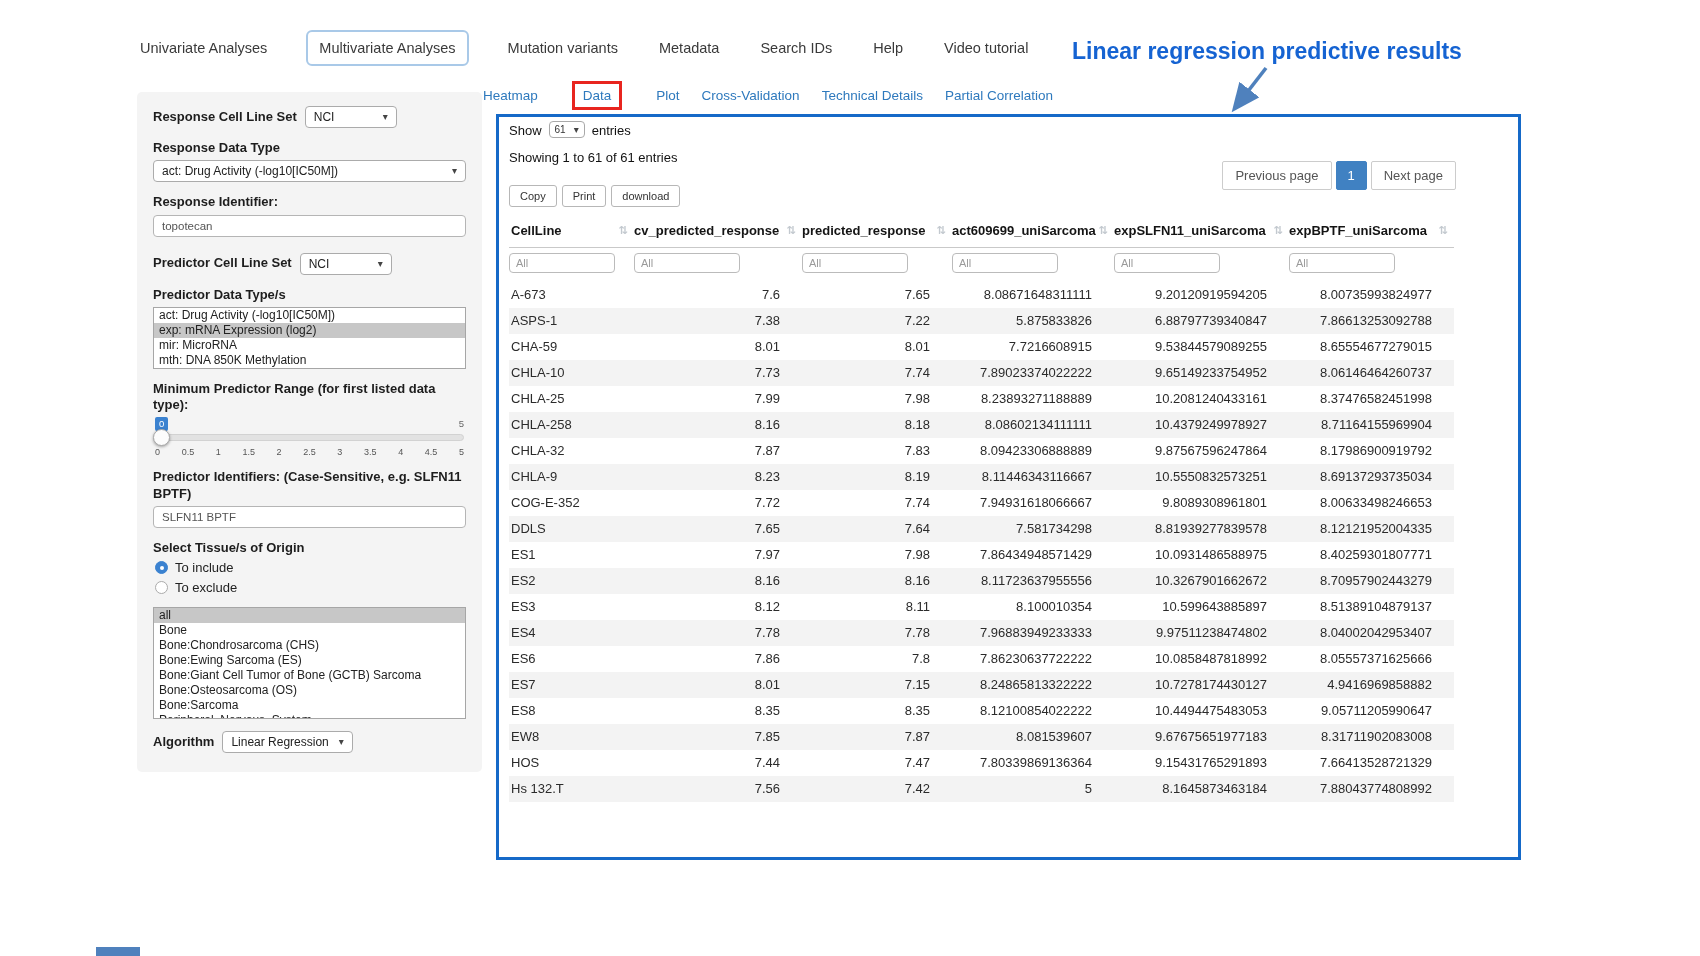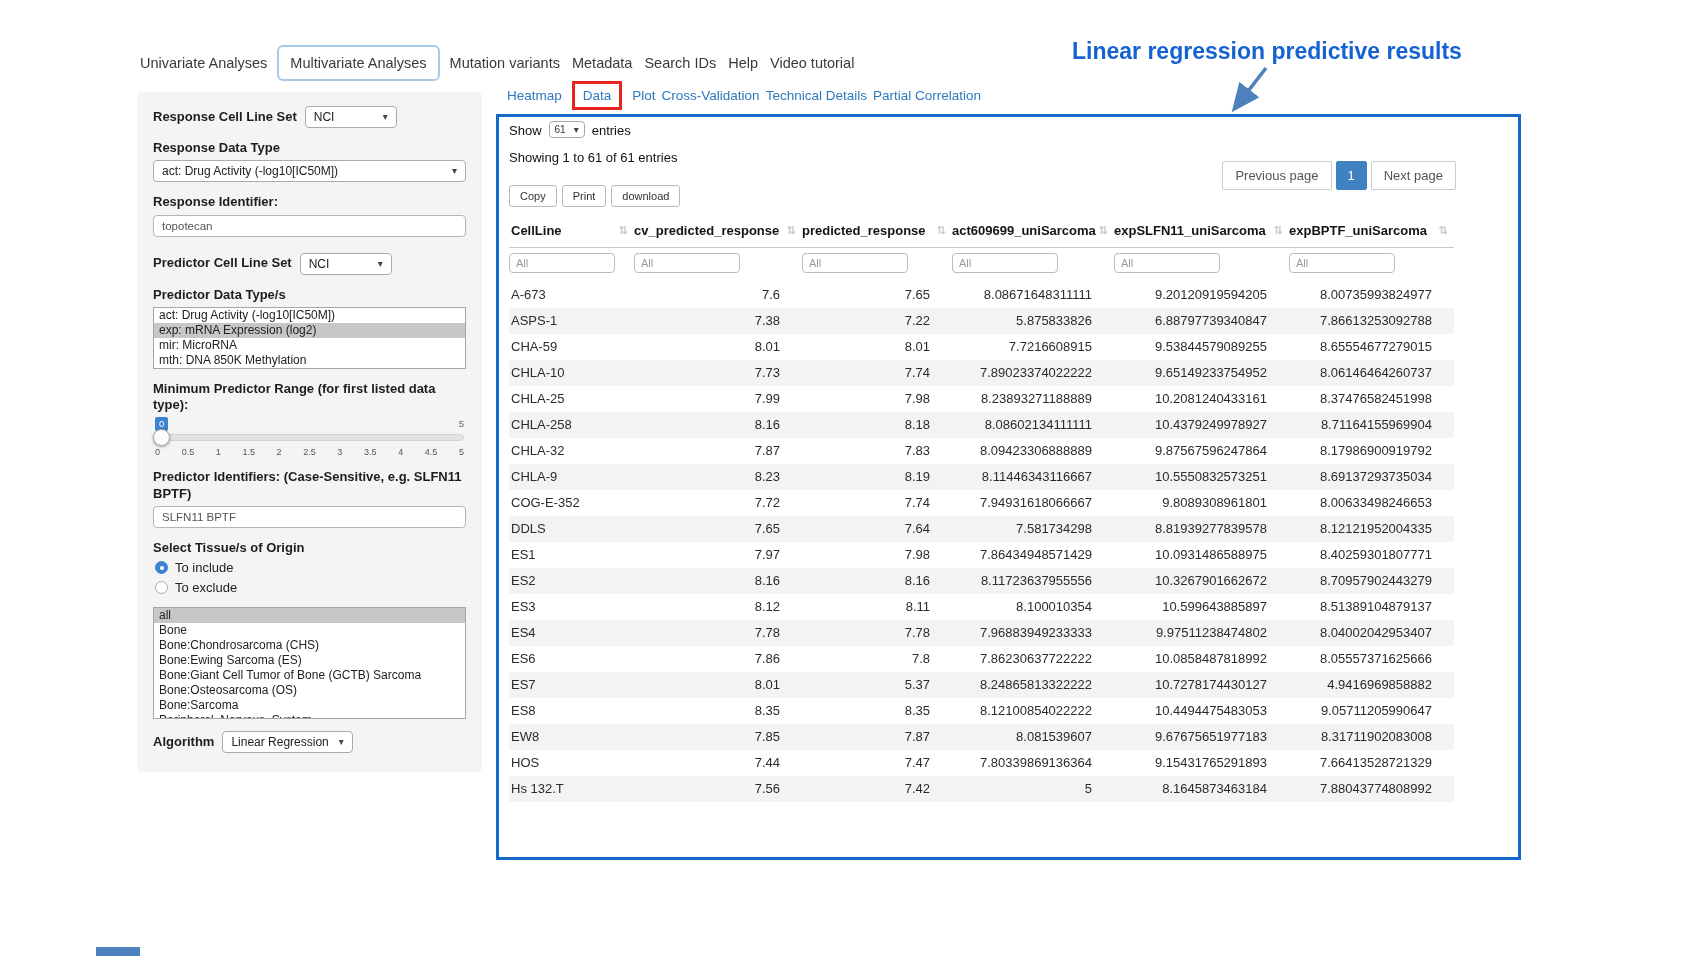--- a/index.html
+++ b/index.html
@@ -7,22 +7,22 @@
   body {
     position: relative;
     background: #ffffff;
     font-family: "Liberation Sans", "DejaVu Sans", sans-serif;
     color: #333;
     overflow: hidden;
   }
 
   
   .top-nav {
-    position: absolute; left: 138px; top: 45px;
-    display: flex; align-items: center; gap: 8px;
+    position: absolute; left: 138px; top: 30px;
+    display: flex; align-items: center; gap: 37px;
     font-size: 14.5px; color: #3a3a3a;
   }
   .nav-tab { white-space: nowrap; cursor: pointer; padding: 8px 2px; }
   .nav-tab.active { border: 2px solid #a9c9e8; border-radius: 6px; padding: 8px 11px; background: #fff; }
 
   
   .annotation-title {
     position: absolute; left: 1072px; top: 38px;
     font-size: 23px; font-weight: 700;
     color: var(--annotation-blue, #1563d2);
@@ -78,26 +78,26 @@
   }
   .slider-ticks { display: flex; justify-content: space-between; font-size: 9px; color: #555; margin-top: 6px; }
 
   .radio-row { display: flex; align-items: center; gap: 7px; margin: 3px 0 5px 2px; font-size: 13px; color: #222; cursor: pointer; }
   .radio { width: 13px; height: 13px; border-radius: 50%; border: 1px solid #ababab; background: #fff; position: relative; flex: none; }
   .radio.checked { background: var(--accent-blue, #3b82d0); border-color: var(--accent-blue, #3b82d0); }
   .radio.checked::after { content: ""; position: absolute; left: 4px; top: 4px; width: 4px; height: 4px; border-radius: 50%; background: #fff; }
 
   
   .main-tabs {
-    position: absolute; left: 507px; top: 88px;
-    display: flex; align-items: center; gap: 6px;
+    position: absolute; left: 483px; top: 88px;
+    display: flex; align-items: center; gap: 22px;
     font-size: 13.5px; color: var(--link-blue, #2e79bd);
   }
   .main-tab { white-space: nowrap; cursor: pointer; }
-  .main-tab.highlighted { border: 3px solid var(--highlight-red, #e8251f); padding: 4px 8px; margin: -7px 4px; }
+  .main-tab.highlighted { border: 3px solid var(--highlight-red, #e8251f); padding: 4px 8px; margin: -7px 12px; }
 
   
   .results-panel {
     position: absolute; left: 496px; top: 114px;
     width: 1025px; height: 746px;
     border: 3px solid var(--panel-blue, #1569c8);
     padding: 2px 64px 8px 10px; background: #fff;
   }
   .show-row { display: flex; align-items: flex-end; gap: 7px; font-size: 13px; color: #111; margin-top: 2px; }
   .show-select {
@@ -491,21 +491,21 @@
           <td class="cell-name">ES6</td>
           <td class="cell-num">7.86</td>
           <td class="cell-num">7.8</td>
           <td class="cell-num">7.86230637722222</td>
           <td class="cell-num">10.0858487818992</td>
           <td class="cell-num">8.05557371625666</td>
         </tr>
         <tr>
           <td class="cell-name">ES7</td>
           <td class="cell-num">8.01</td>
-          <td class="cell-num">5.37</td>
+          <td class="cell-num">7.15</td>
           <td class="cell-num">8.24865813322222</td>
           <td class="cell-num">10.7278174430127</td>
           <td class="cell-num">4.9416969858882</td>
         </tr>
         <tr>
           <td class="cell-name">ES8</td>
           <td class="cell-num">8.35</td>
           <td class="cell-num">8.35</td>
           <td class="cell-num">8.12100854022222</td>
           <td class="cell-num">10.4494475483053</td>

